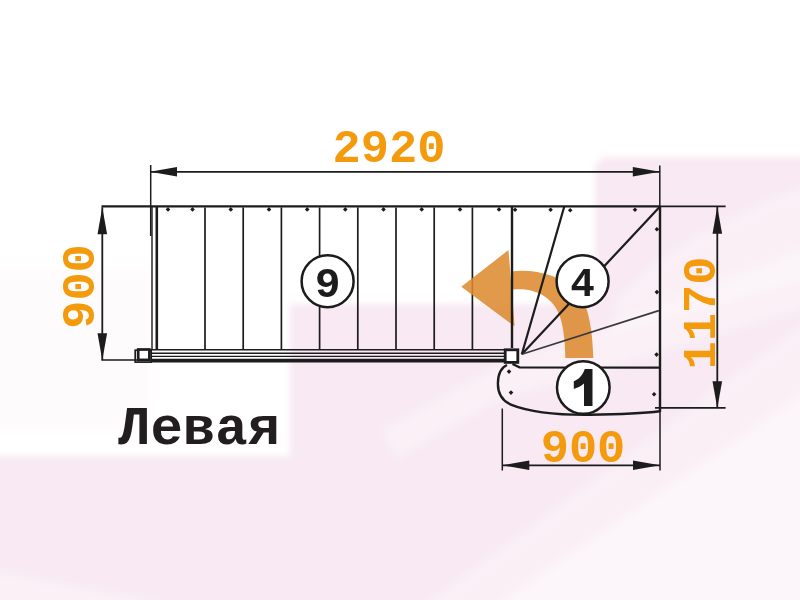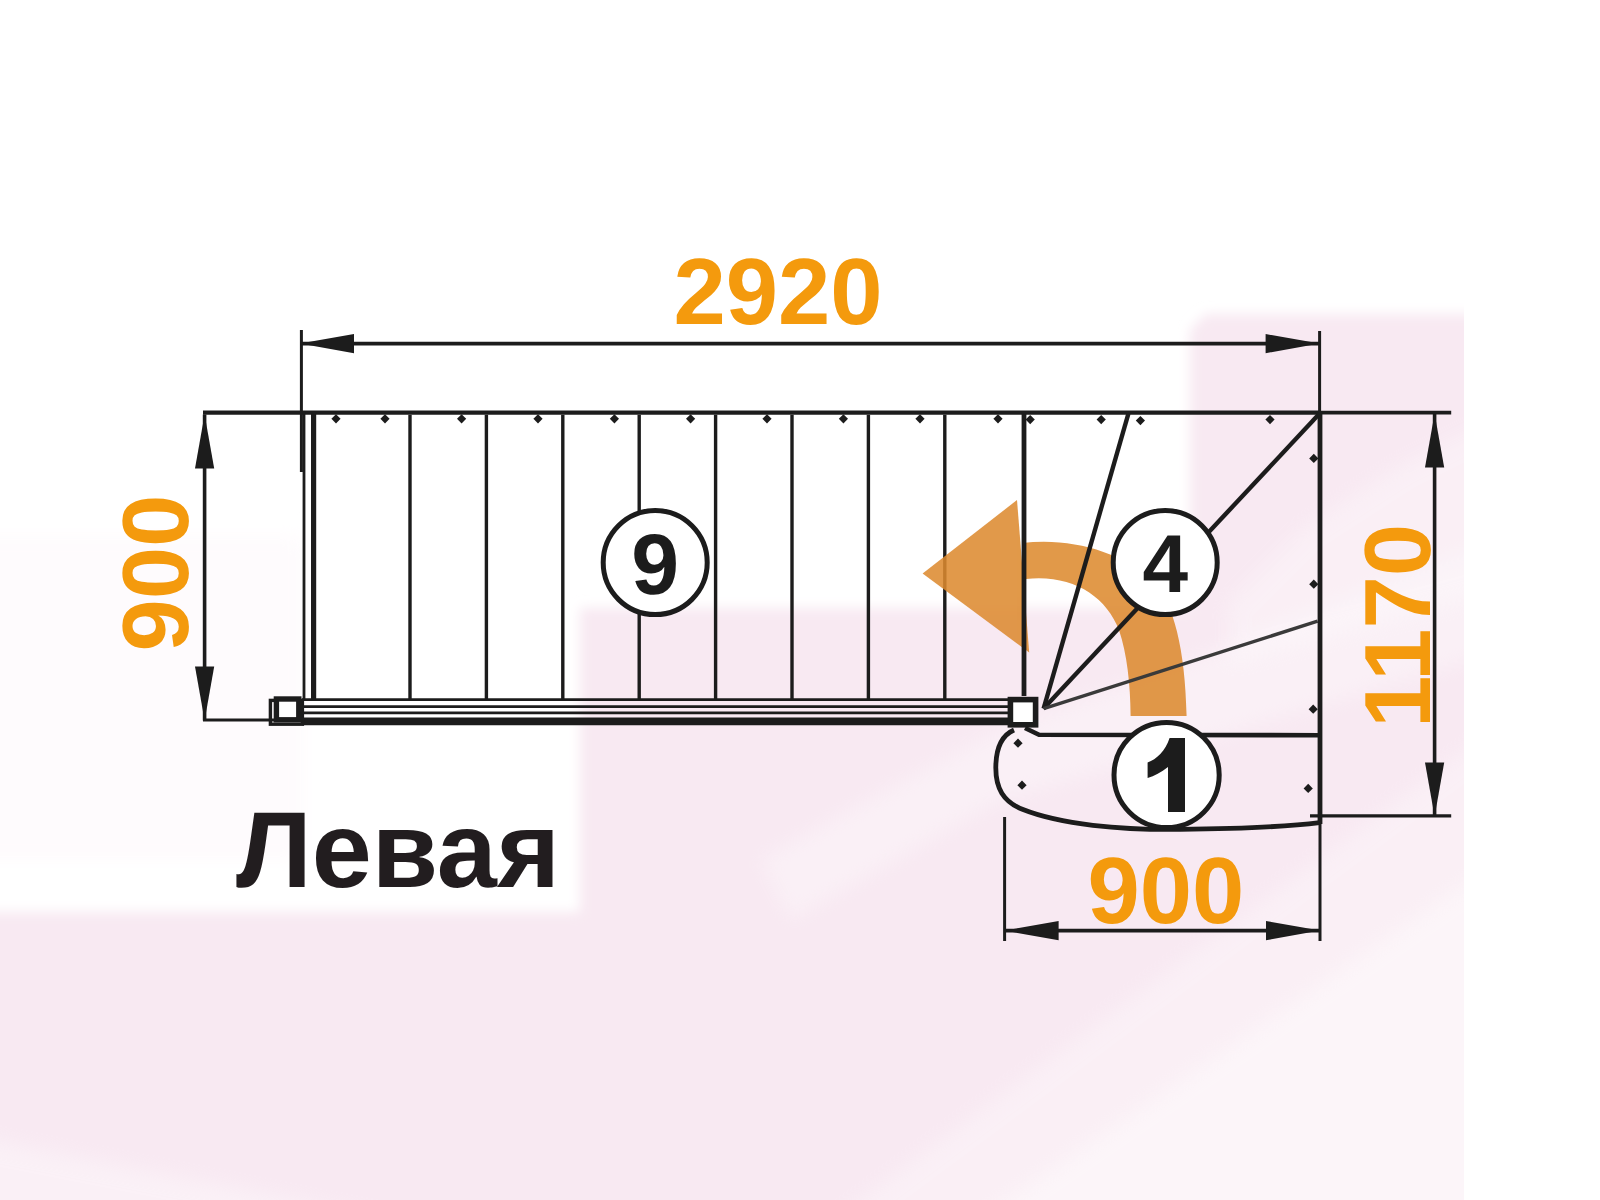--- a/index.html
+++ b/index.html
@@ -1,17 +1,17 @@
 <!DOCTYPE html>
 <html><head>
 <meta charset="utf-8">
 <style>
   html,body{margin:0;padding:0;background:#fff;}
-  #page{position:relative;width:732px;height:600px;overflow:hidden;
-        font-family:Liberation Sans, sans-serif;}
+  #page{position:relative;width:800px;height:600px;overflow:hidden;
+        font-family:Liberation Mono, monospace;}
   svg{display:block;}
 </style>
 </head>
 <body>
 <div id="page">
 <svg width="800" height="600" viewBox="0 0 800 600">
 <defs>
 <filter id="soft3" x="-20%" y="-20%" width="140%" height="140%">
           <feGaussianBlur stdDeviation="3"></feGaussianBlur>
         </filter>

